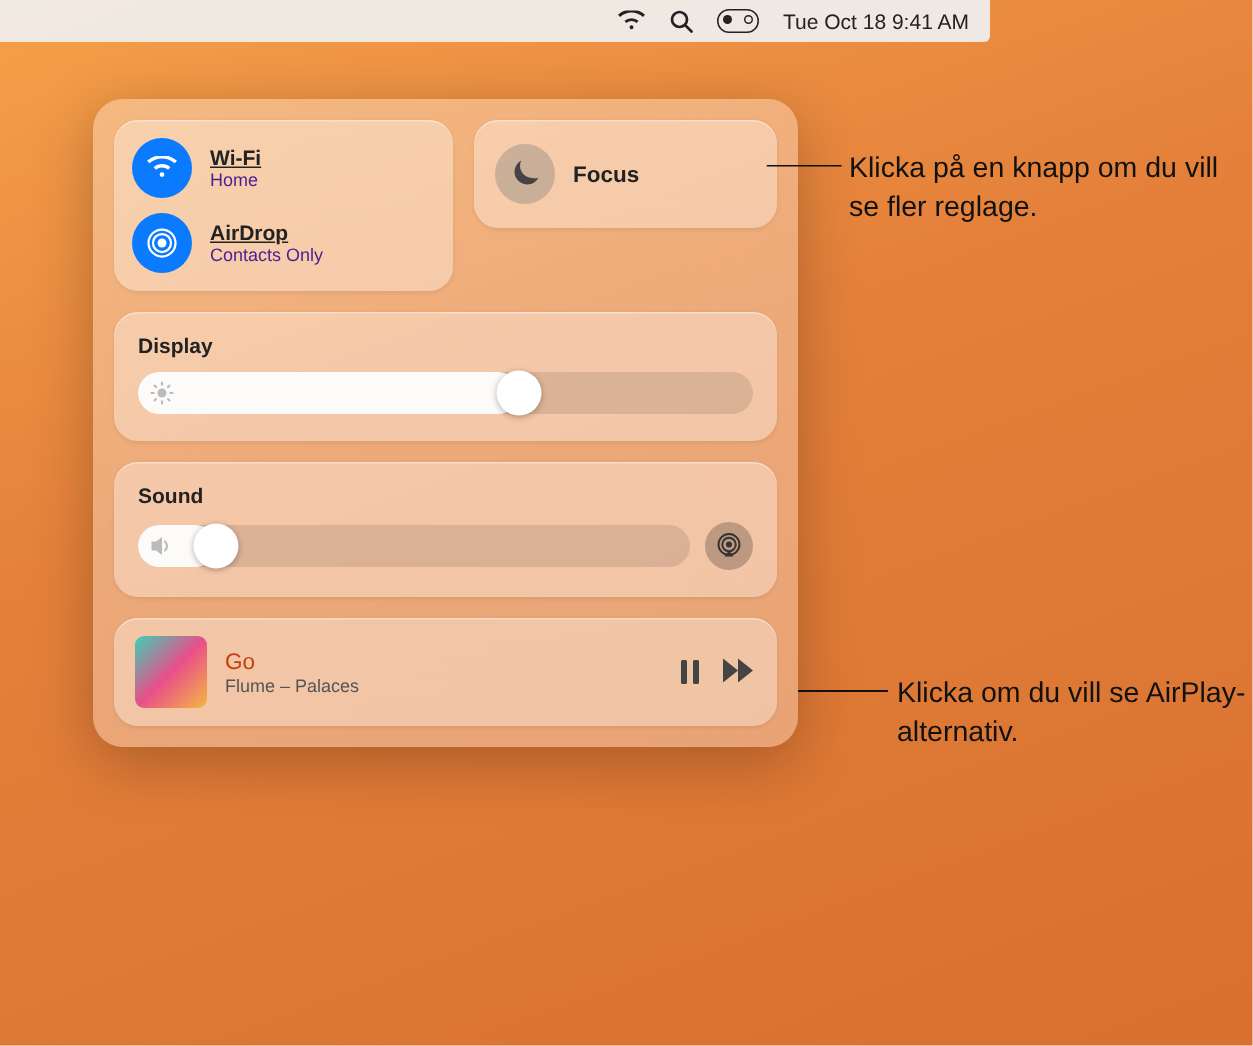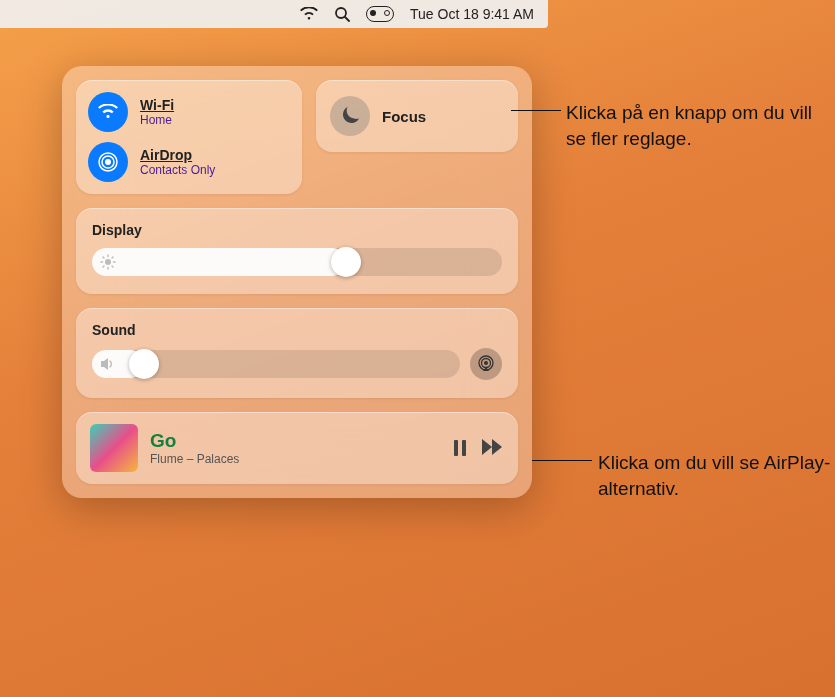--- a/index.html
+++ b/index.html
@@ -9,21 +9,21 @@
     font-family: -apple-system, "Helvetica Neue", Helvetica, Arial, sans-serif;
     background: linear-gradient(160deg, #f5a04a 0%, #e4803a 40%, #d87030 100%);
     position: relative;
     overflow: hidden;
   }
 
   
   .menubar {
     position: absolute;
     top: 0; left: 0;
-    width: 548px;
+    width: 660px;
     height: 28px;
     background: rgba(240,240,240,0.92);
     display: flex;
     align-items: center;
     justify-content: flex-end;
     padding: 0 14px;
     gap: 16px;
     font-size: 14px;
     color: #222;
     border-bottom-right-radius: 4px;
@@ -131,21 +131,21 @@
   }
 
   
   .np-card { display:flex; align-items:center; gap:12px; padding:12px 14px; }
   .np-art {
     width:48px; height:48px; border-radius:6px;
     background: linear-gradient(135deg,#3bd0b8,#e84f8a 50%,#f5b740);
     flex-shrink:0;
   }
   .np-text { flex:1; }
-  .np-title { font-size:19px; font-weight:700; color:#15803d; }
+  .np-title { font-size:15px; font-weight:400; color:#c2410c; }
   .np-sub { font-size:12px; color:#555; }
   .np-ctrls { display:flex; gap:14px; color:#444; }
   .np-ctrls .ctrl { cursor:pointer; }
 
   
   .callout {
     position:absolute;
     font-size:19px;
     color:#111;
     line-height:1.35;

